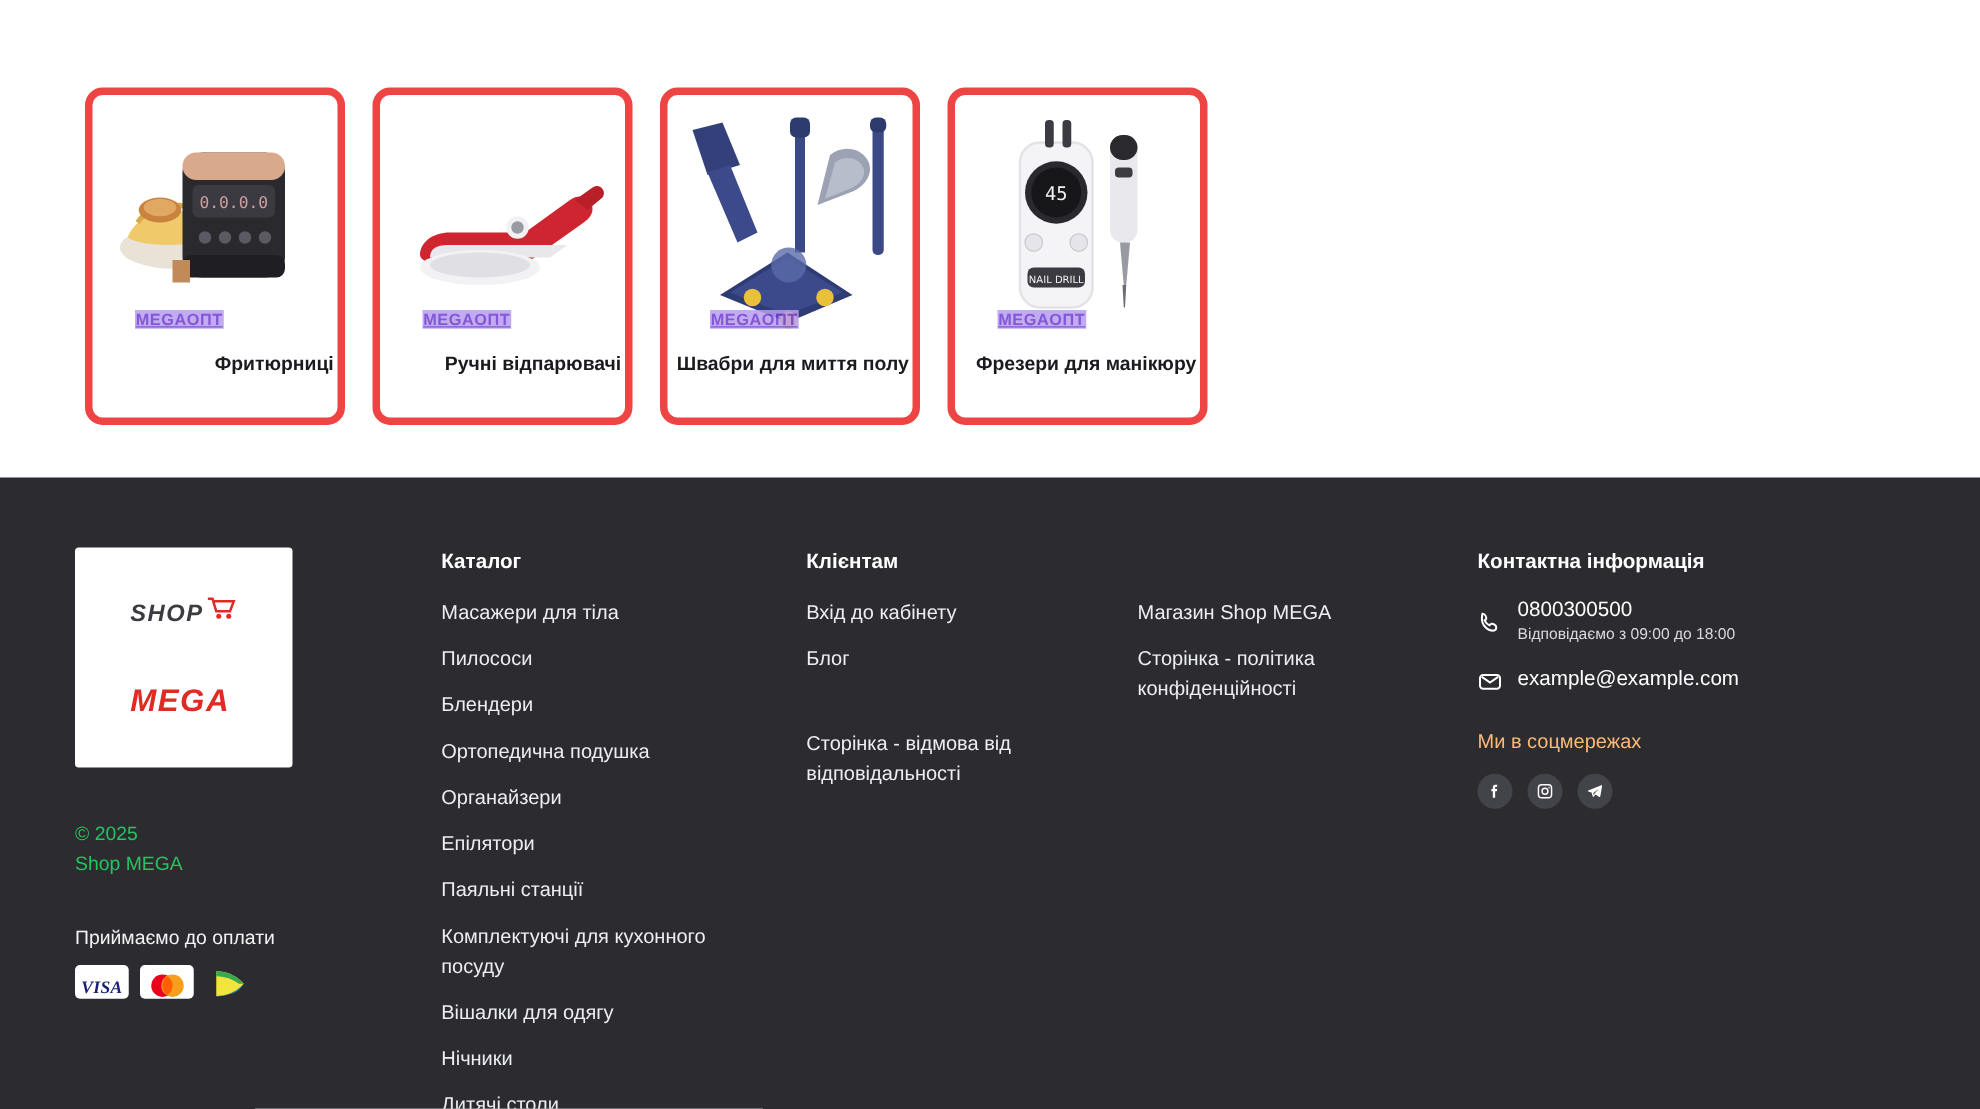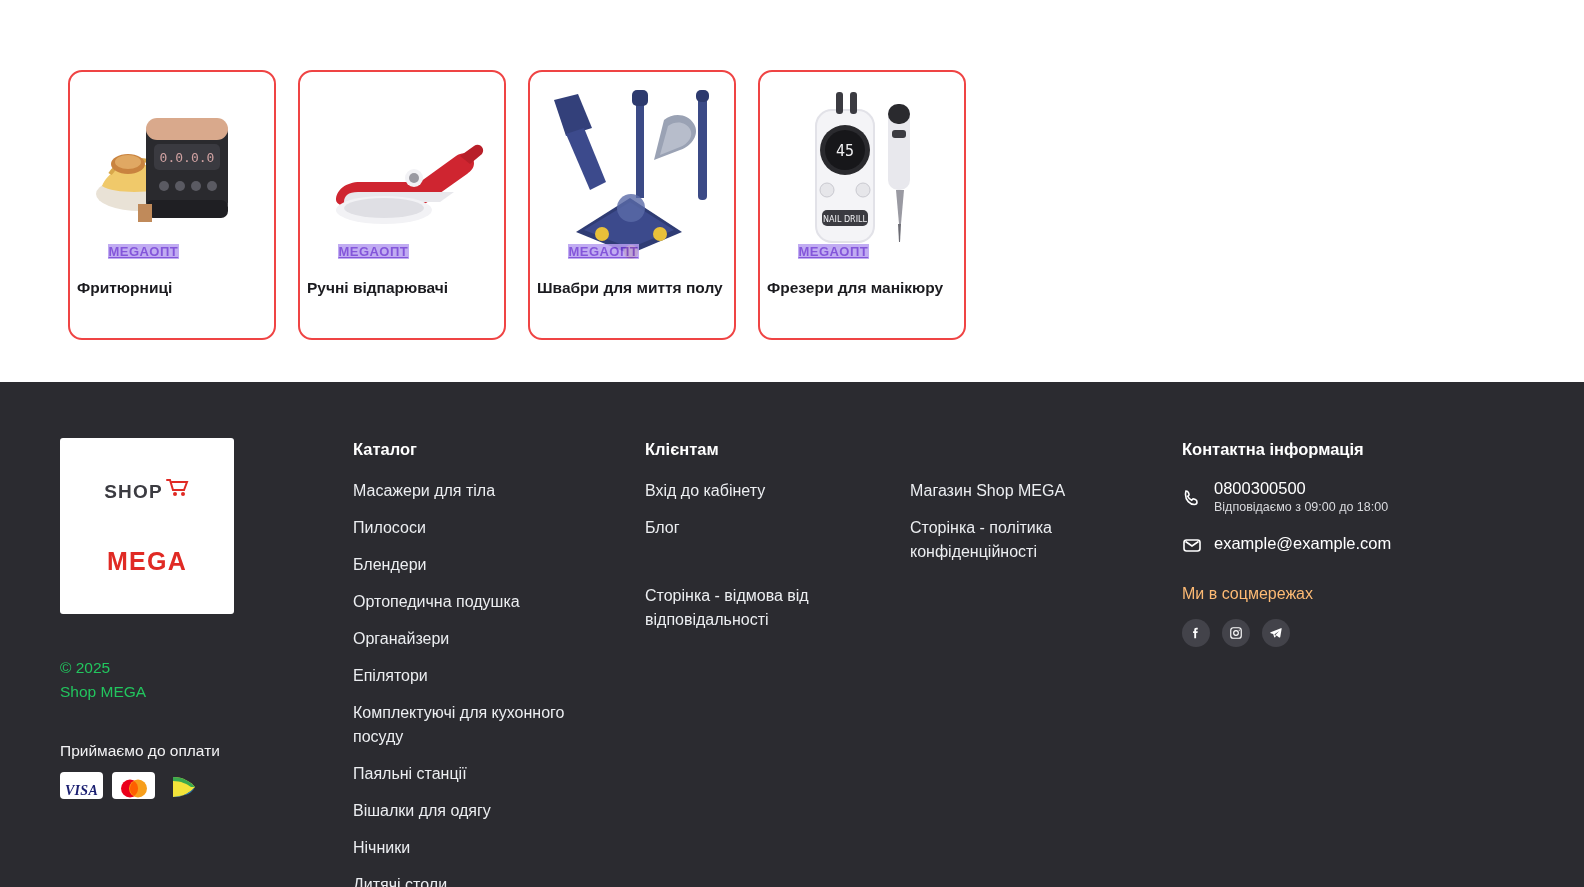--- a/index.html
+++ b/index.html
@@ -24,21 +24,21 @@
     position:absolute;
     display:flex;
     gap:22px;
     left:68px;
   }
   .row-bottom { top:70px; }
 
   .cat-card {
     width:208px;
     background:#ffffff;
-    border:2px solid #ef4444;
+    border:6px solid #ef4444;
     border-radius:14px;
     display:flex;
     flex-direction:column;
     align-items:center;
     padding:10px 10px 16px 10px;
   }
   .cat-card.tall { height:270px; }
   .cat-card .thumb {
     width:185px; height:185px;
     position:relative;
@@ -58,21 +58,21 @@
     opacity:.85;
     padding:0 1px;
     font-family:"Liberation Sans", sans-serif;
     text-decoration:underline;
   }
   .cat-title {
     margin-top:10px;
     font-size:15.5px;
     font-weight:bold;
     color:#1b1b1f;
-    text-align:left;
+    text-align:right;
     line-height:1.45;
     width:190px;
   }
 
   
   footer {
     position:absolute;
     left:0; top:382px;
     width:1584px; height:505px;
     background:#2b2b30;
@@ -84,21 +84,21 @@
     padding:56px 60px 0 60px;
     display:flex;
   }
   .fcol-logo { width:293px; flex:0 0 293px; }
   .logo-box {
     width:174px; height:176px;
     background:#ffffff;
     border-radius:3px;
     display:flex; align-items:center; justify-content:center;
   }
-  .logo-mark { text-align:center; }
+  .logo-mark { text-align:left;font-style:italic; }
   .logo-shop {
     font-size:19px; font-weight:bold; color:#3b3b41;
     letter-spacing:1.2px; line-height:1;
     display:flex; align-items:flex-end; gap:3px;
   }
   .logo-mega {
     font-size:25px; font-weight:bold; color:#e02a24;
     letter-spacing:1.2px; line-height:1.05;margin-top:47px;
   }
   .cart-ico { display:inline-block; }
@@ -317,22 +317,22 @@
     </div>
 
     <div class="fcol fcol-catalog">
       <div class="fh">Каталог</div>
       <a class="flink" href="#">Масажери для тіла</a>
       <a class="flink" href="#">Пилососи</a>
       <a class="flink" href="#">Блендери</a>
       <a class="flink" href="#">Ортопедична подушка</a>
       <a class="flink" href="#">Органайзери</a>
       <a class="flink" href="#">Епілятори</a>
+      <a class="flink" href="#">Паяльні станції</a>
       <a class="flink" href="#">Комплектуючі для кухонного посуду</a>
-      <a class="flink" href="#">Паяльні станції</a>
       <a class="flink" href="#">Вішалки для одягу</a>
       <a class="flink" href="#">Нічники</a>
       <a class="flink" href="#">Дитячі столи</a>
     </div>
 
     <div class="fcol fcol-clients">
       <div class="fh">Клієнтам</div>
       <a class="flink" href="#">Вхід до кабінету</a>
       <a class="flink" href="#">Блог</a>
       <a class="flink" href="#" style="margin-top:44px">Сторінка - відмова від відповідальності</a>

